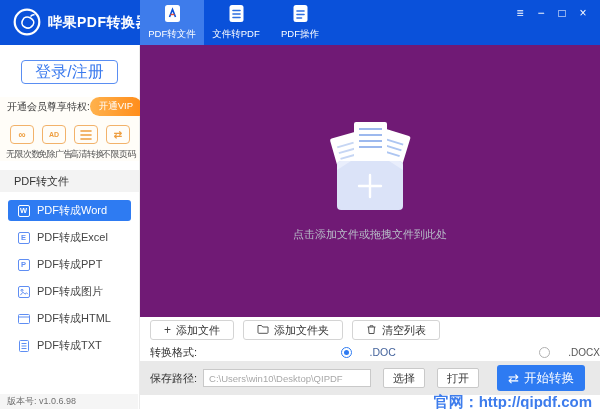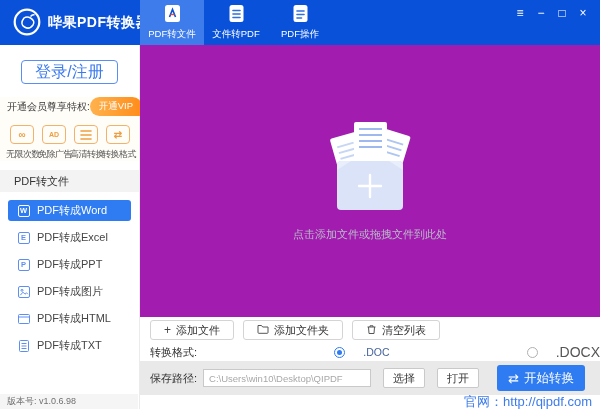--- a/index.html
+++ b/index.html
@@ -48,52 +48,52 @@
   .nav-ico{width:13px;height:13px;flex:0 0 13px;display:flex;align-items:center;
     justify-content:center;color:#5f8ef3;}
   .nav-item.selected .nav-ico{color:#fff;}
   .letter-ico{width:12px;height:12px;border:1px solid currentColor;border-radius:2px;
     font-size:7.5px;line-height:10px;text-align:center;font-weight:bold;}
   .version{position:absolute;bottom:0;left:0;right:1px;height:15px;background:#f5f5f5;
     font-size:9px;color:#707070;line-height:15px;padding-left:7px;}
 
   
   .main{position:absolute;left:140px;top:45px;right:0;bottom:0;display:flex;flex-direction:column;}
-  .dropzone{height:272px;background:#a21caf;display:flex;flex-direction:column;
+  .dropzone{height:272px;background:#701a75;display:flex;flex-direction:column;
     align-items:center;justify-content:center;cursor:pointer;}
   .drop-hint{margin-top:13px;font-size:11px;color:#b8bec8;}
   .actions{height:26px;background:#fff;display:flex;align-items:center;gap:9px;padding-left:10px;}
   .abtn{height:20px;border:1px solid #d4d4d4;border-radius:3px;background:#fff;font-size:11px;
     color:#333;display:inline-flex;align-items:center;gap:5px;padding:0 13px;cursor:pointer;
     font-family:inherit;white-space:nowrap;}
   .abtn .plus{font-size:12px;line-height:10px;color:#444;}
   .format{height:18px;background:#fff;display:flex;align-items:center;font-size:11px;
     color:#333;padding-left:10px;justify-content:space-between;}
   .radio-opt{display:flex;align-items:center;gap:18px;margin-left:19px;cursor:pointer;}
   .radio{width:11px;height:11px;border-radius:50%;border:1px solid #b0b0b0;background:#fff;
     position:relative;flex:0 0 11px;}
   .radio.checked{border-color:#2e7bf2;}
   .radio.checked::after{content:"";position:absolute;left:2px;top:2px;right:2px;bottom:2px;
     border-radius:50%;background:#2e7bf2;}
   .opt-doc{color:#44639c;font-size:10.5px;}
-  .opt-docx{color:#555;font-size:14px;}
+  .opt-docx{color:#555;font-size:10px;}
   .bottombar{height:34px;background:#e9e9e9;display:flex;align-items:center;
     padding-left:10px;position:relative;}
   .path-label{font-size:11px;color:#333;white-space:nowrap;}
   .path-input{width:168px;height:18px;border:1px solid #c9c9c9;background:#fff;font-size:9.5px;
     color:#a8a8a8;padding:0 5px;margin-left:6px;font-family:inherit;outline:none;}
   .sbtn{width:42px;height:20px;background:#fff;border:1px solid #c9c9c9;border-radius:2px;
     font-size:11px;color:#333;margin-left:12px;cursor:pointer;font-family:inherit;}
   .start-btn{position:absolute;right:15px;top:4px;width:88px;height:26px;background:#2e7bf2;
     border:none;border-radius:3px;color:#fff;font-size:12.5px;display:flex;align-items:center;
     justify-content:center;gap:5px;cursor:pointer;font-family:inherit;white-space:nowrap;}
   .start-btn .sw{font-size:13px;}
   .footer{height:14px;background:#fff;position:relative;}
-  .website{position:absolute;right:8px;top:0;font-size:13px;color:#3d7cec;line-height:14px;
-    white-space:nowrap;cursor:pointer;}
+  .website{position:absolute;right:8px;top:0;font-size:15px;color:#3d7cec;line-height:14px;
+    white-space:nowrap;cursor:pointer;font-weight:bold;}
 </style>
 </head>
 <body>
 
 <div class="titlebar">
   <div class="logo">
     <svg width="28" height="28" viewBox="0 0 28 28">
       <circle cx="14" cy="14" r="12.3" fill="none" stroke="#fff" stroke-width="2.2"></circle>
       <path d="M11 10 q-4.5 6 .5 9 q5 3 8.5 -2 q2.5 -4 -2.5 -7 q-3.5 -2 -6.5 0 z" fill="none" stroke="#fff" stroke-width="1.5"></path>
       <path d="M17.5 8.5 q2 -2.5 4 -1.5" fill="none" stroke="#fff" stroke-width="1.4"></path>
@@ -174,21 +174,21 @@
               <line x1="2" y1="2" x2="12" y2="2"></line>
               <line x1="2" y1="6" x2="12" y2="6"></line>
               <line x1="2" y1="10" x2="12" y2="10"></line>
             </g>
           </svg>
         </div>
         <div class="perk-label">高清转换</div>
       </div>
       <div class="perk">
         <div class="perk-box">⇄</div>
-        <div class="perk-label">转换格式</div>
+        <div class="perk-label">不限页码</div>
       </div>
     </div>
   </div>
 
   <div class="section-header">PDF转文件</div>
 
   <div class="nav">
     <div class="nav-item selected">
       <span class="nav-ico">
         <span class="letter-ico">W</span>

